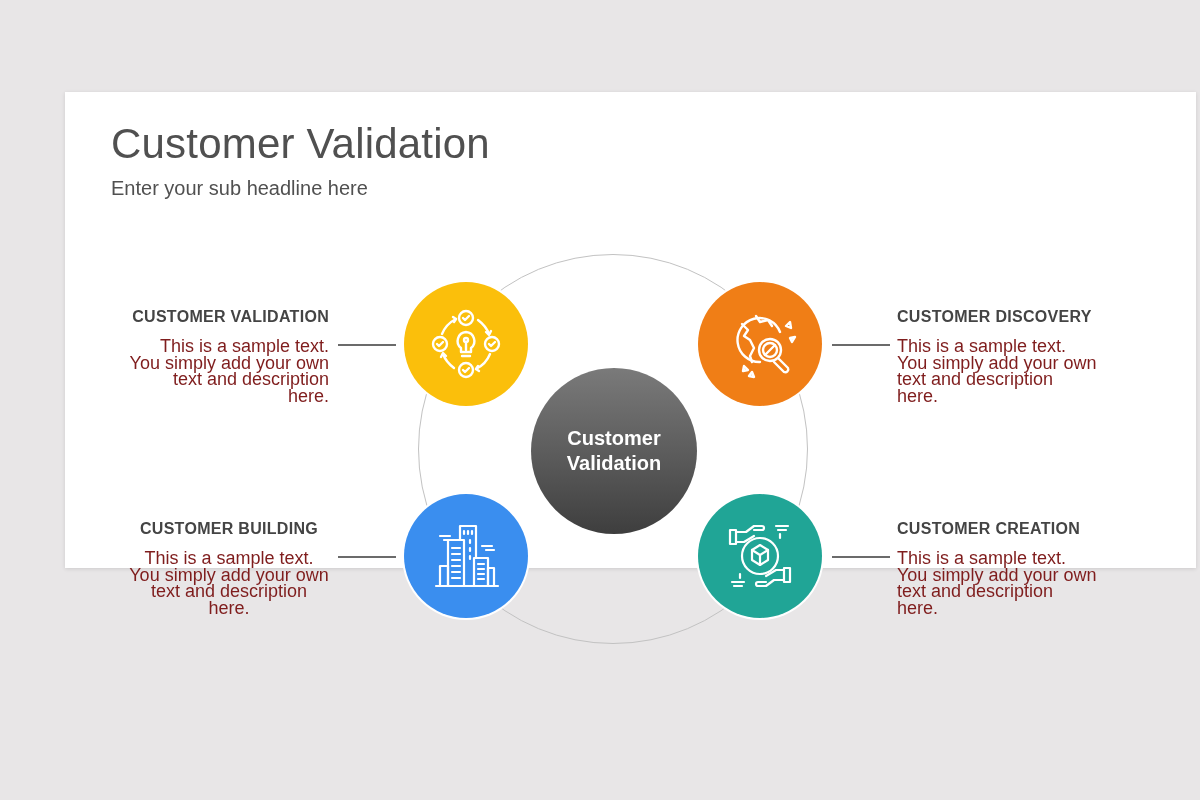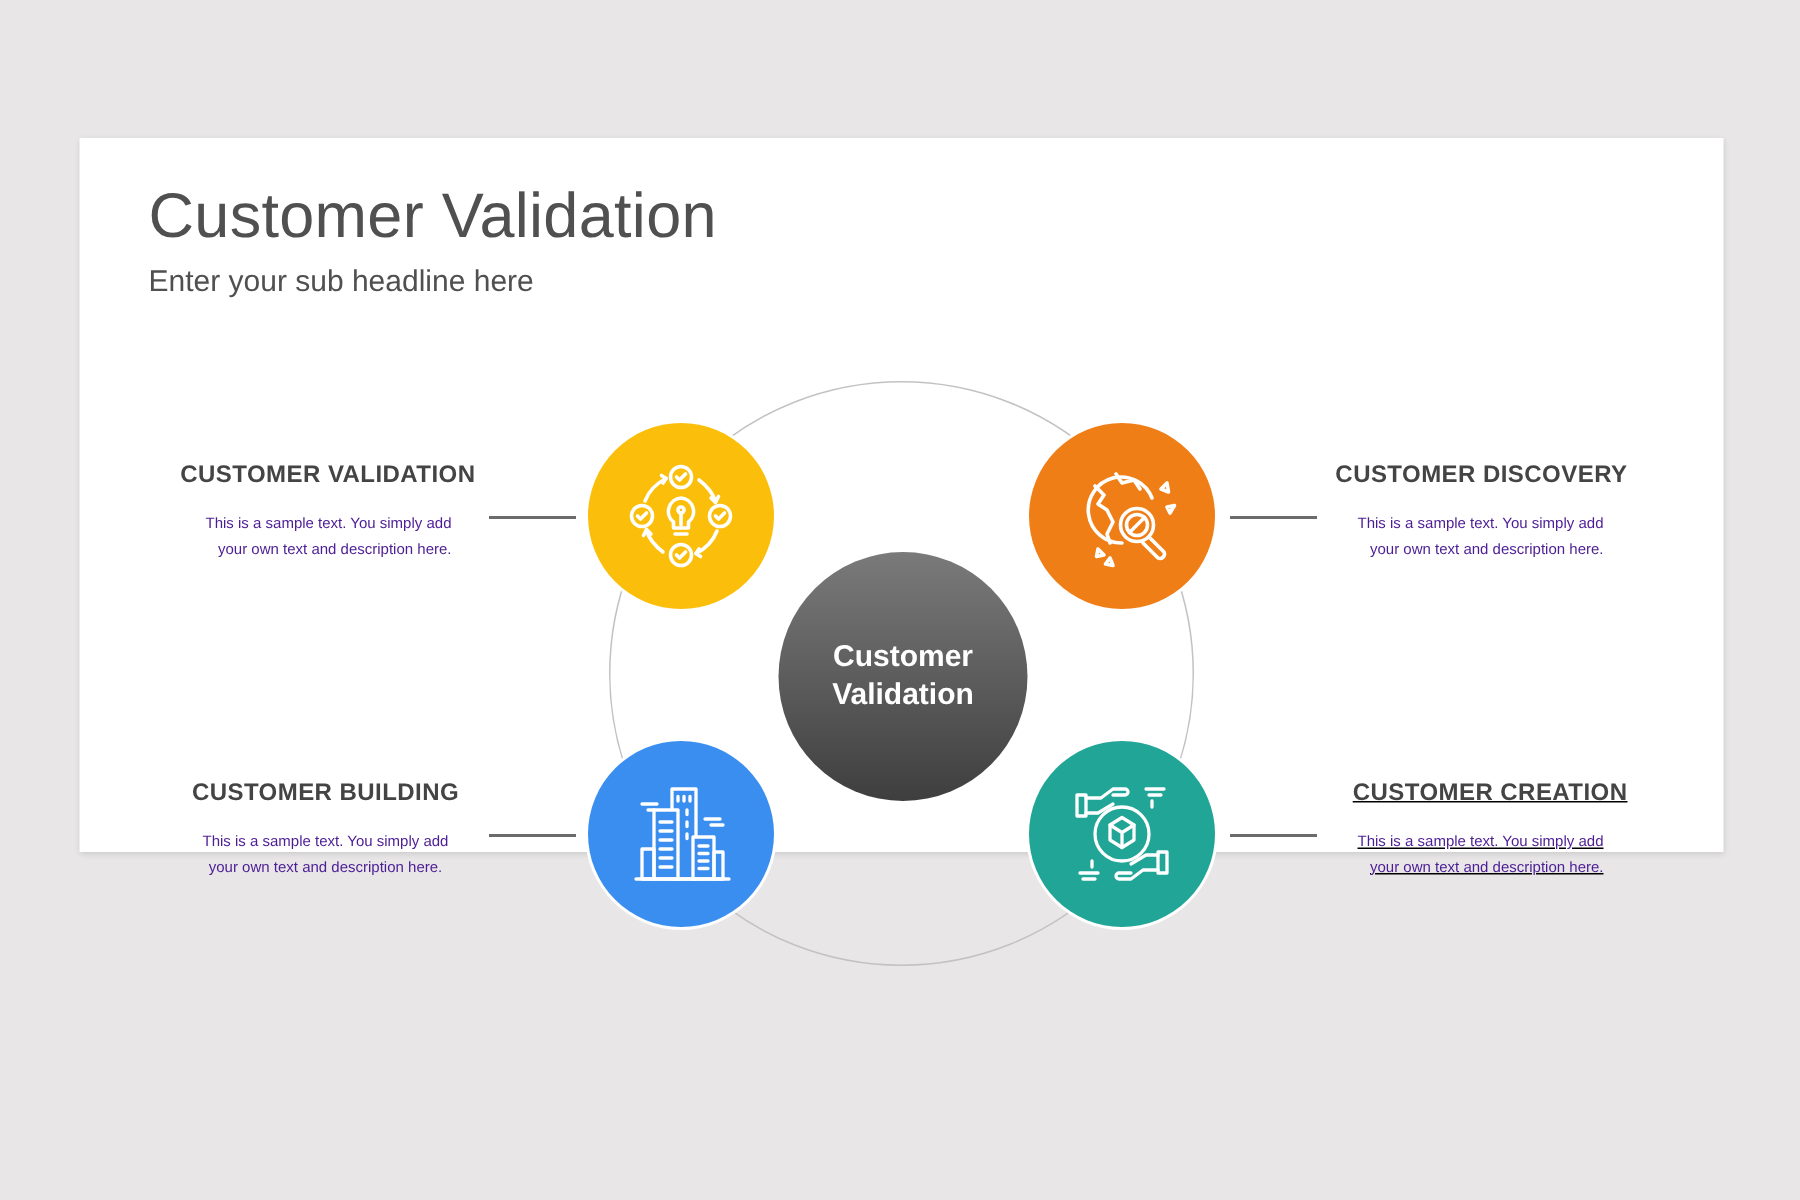--- a/index.html
+++ b/index.html
@@ -1,22 +1,22 @@
 <!DOCTYPE html>
 <html><head>
 <meta charset="utf-8">
 <style>
   html, body { margin:0; padding:0; }
   body {
     width:1200px; height:800px; background:#e8e6e7; position:relative; overflow:hidden;
     font-family:"Liberation Sans", "DejaVu Sans", sans-serif;
   }
   .slide {
-    position:absolute; left:53px; top:92px; width:1096px; height:476px;
-    background:#ffffff; box-shadow:0 1px 4px rgba(0,0,0,0.12);
+    position:absolute; left:65px; top:92px; width:1096px; height:476px;
+    background:#ffffff; box-shadow:0 1px 4px rgba(0,0,0,0.12);padding-left:35px;
   }
   .title {
     position:absolute; left:46px; top:28px; font-size:42px; color:#505050;
     font-weight:normal; letter-spacing:0.2px; white-space:nowrap;
   }
   .subtitle {
     position:absolute; left:46px; top:85px; font-size:20px; color:#505050; white-space:nowrap;
   }
   .ring {
     position:absolute; left:353px; top:162px; width:390px; height:390px;
@@ -30,27 +30,27 @@
   .node svg { width:80px; height:80px; }
   .center {
     position:absolute; left:466px; top:276px; width:166px; height:166px; border-radius:50%;
     background:linear-gradient(180deg,#7a7a7a 0%,#5a5a5a 55%,#3e3e3e 100%);
     display:flex; align-items:center; justify-content:center; flex-direction:column;
     color:#ffffff; font-weight:bold; font-size:20px; line-height:25px; text-align:center;
     box-shadow:0 0 0 3px #ffffff;
   }
   .block { position:absolute; width:200px; }
   .block.left { text-align:right; }
-  .block.right { text-align:right; }
+  .block.right { text-align:left; }
   .block h3 {
     margin:0 0 12px 0; font-size:16px; font-weight:bold; color:#444444; letter-spacing:0.3px;
     white-space:nowrap;
   }
   .block p {
-    margin:16px; font-size:10px; line-height:16.5px; color:#4c1d95;
+    margin:0; font-size:18px; line-height:16.5px; color:#7f1d1d;
   }
   .connector { position:absolute; height:1.5px; width:58px; background:#6b6b6b; }
 </style>
 </head>
 <body>
 
 <div class="slide">
   <div class="title">Customer Validation</div>
   <div class="subtitle">Enter your sub headline here</div>
 
@@ -120,21 +120,21 @@
       <rect x="14" y="50" width="8" height="20"></rect>
       <rect x="62" y="52" width="6" height="18"></rect>
       <path d="M26 32h8M26 38h8M26 44h8M26 50h8M26 56h8M26 62h8"></path>
       <path d="M52 48h6M52 53h6M52 58h6M52 63h6"></path>
       <path d="M38 15v3M42 15v3M46 15v3M44 24v3M44 32v3M44 40v3"></path>
       <path d="M14 20h10M18 24h4M56 30h10M60 34h8"></path>
       <path d="M10 70h62"></path>
     </svg>
   </div>
 
-  <div class="block right" style="left:832px; top:428px;text-decoration:underline;">
+  <div class="block right" style="left:832px; top:428px;">
     <h3>CUSTOMER CREATION</h3>
     <p>This is a sample text. You simply add your own text and description here.</p>
   </div>
   <div class="connector" style="left:767px; top:464px;"></div>
   <div class="node" style="left:633px; top:402px; background:#20a596;">
     <svg viewBox="0 0 80 80" fill="none" stroke="#fff" stroke-width="2.2" stroke-linecap="round" stroke-linejoin="round">
       <circle cx="40" cy="40" r="18"></circle>
       <path d="M32 34l8-5 8 5v10l-8 5-8-5z"></path>
         <path d="M32 34l8 5 8-5M40 39v10"></path>
       <path d="M10 14h6v14h-6z"></path>

